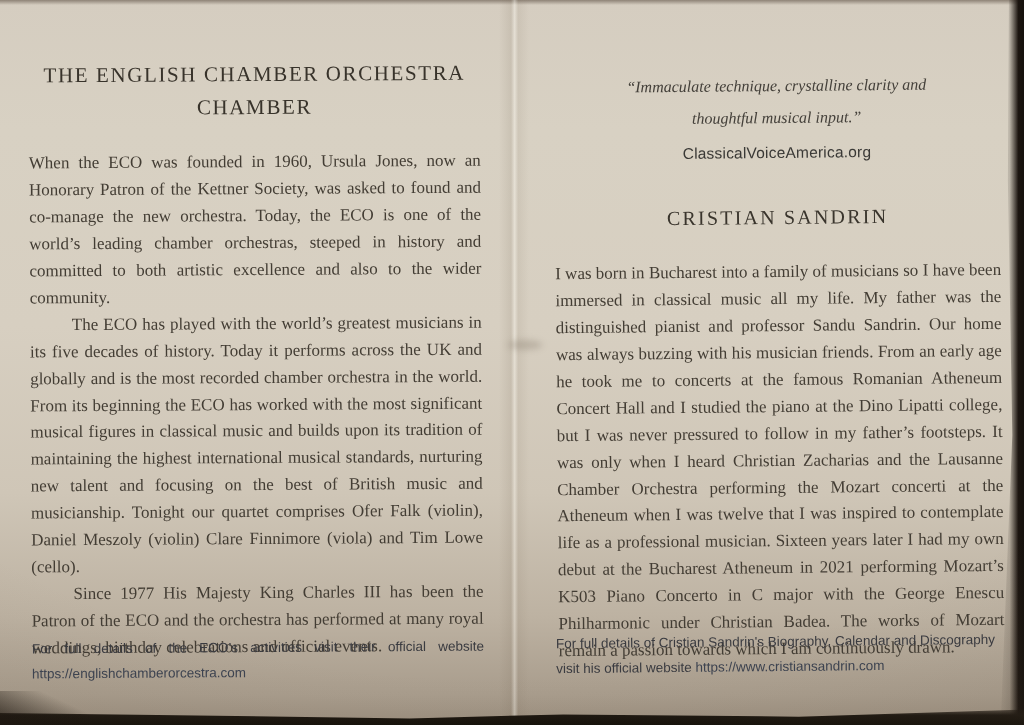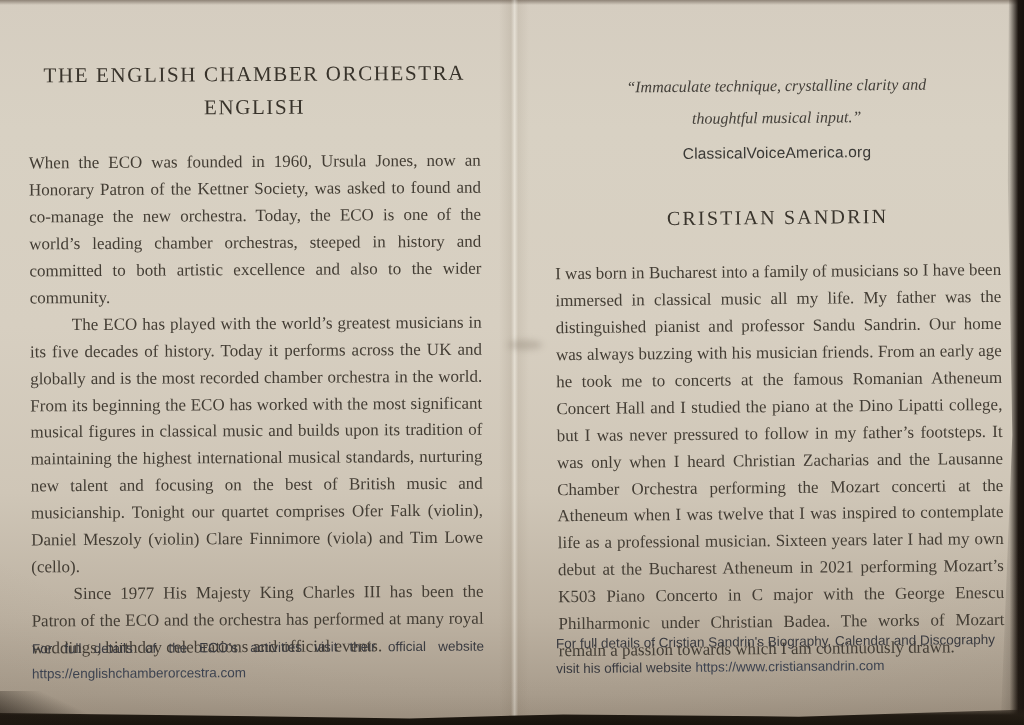--- a/index.html
+++ b/index.html
@@ -88,21 +88,21 @@
 <div class="fold"></div>
 <div class="crease-spot"></div>
 <div class="edge-right"></div>
 <div class="edge-bottom"></div>
 <div class="corner-bl"></div>
 <div class="vignette"></div>
 
 <div class="page page-left">
   <h1 class="eco-title">
     <span>THE ENGLISH CHAMBER ORCHESTRA</span><br>
-    <span>ENGLISH</span>
+    <span>CHAMBER</span>
   </h1>
   <div class="body-copy">
     <p>When the ECO was founded in 1960, Ursula Jones, now an Honorary Patron of the Kettner Society, was asked to found and co-manage the new orchestra. Today, the ECO is one of the world’s leading chamber orchestras, steeped in history and committed to both artistic excellence and also to the wider community.</p>
     <p class="indent">The ECO has played with the world’s greatest musicians in its five decades of history. Today it performs across the UK and globally and is the most recorded chamber orchestra in the world. From its beginning the ECO has worked with the most significant musical figures in classical music and builds upon its tradition of maintaining the highest international musical standards, nurturing new talent and focusing on the best of British music and musicianship. Tonight our quartet comprises Ofer Falk (violin), Daniel Meszoly (violin) Clare Finnimore (viola) and Tim Lowe (cello).</p>
     <p class="indent">Since 1977 His Majesty King Charles III has been the Patron of the ECO and the orchestra has performed at many royal weddings, birthday celebrations and official events.</p>
   </div>
 </div>
 
 <div class="footer-note pos-left-footer">
   <div class="just">For full details of the ECO’s activities visit their official website</div>

